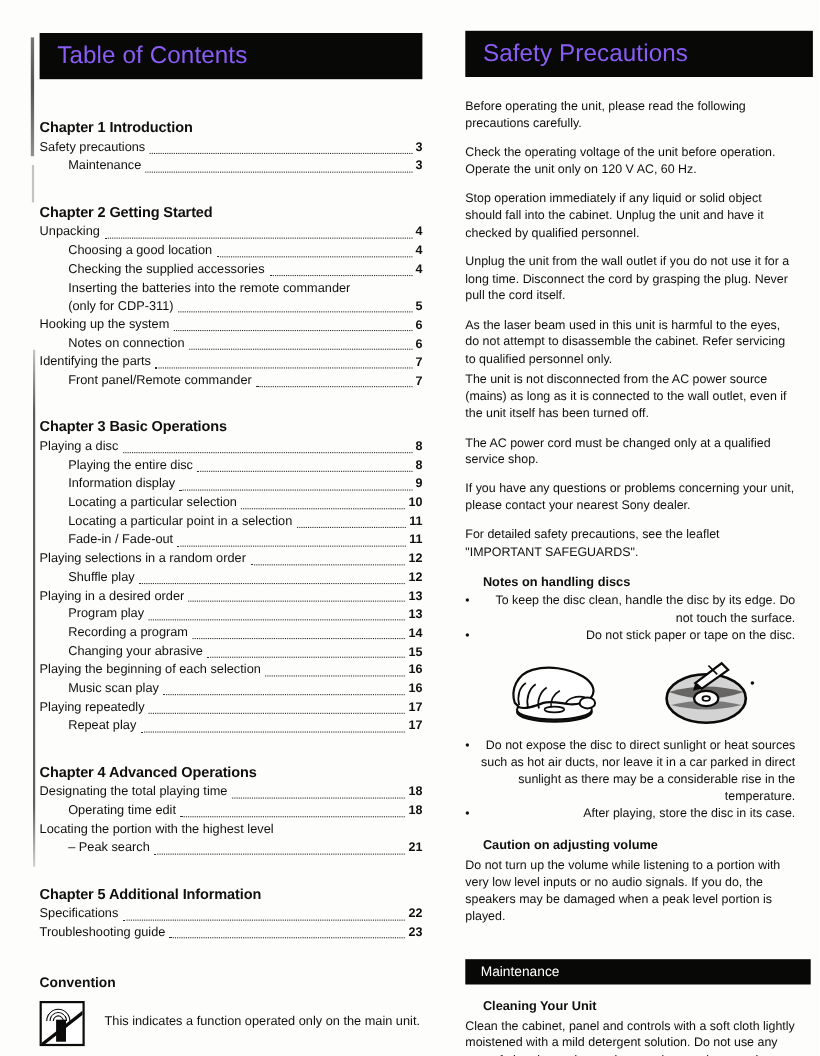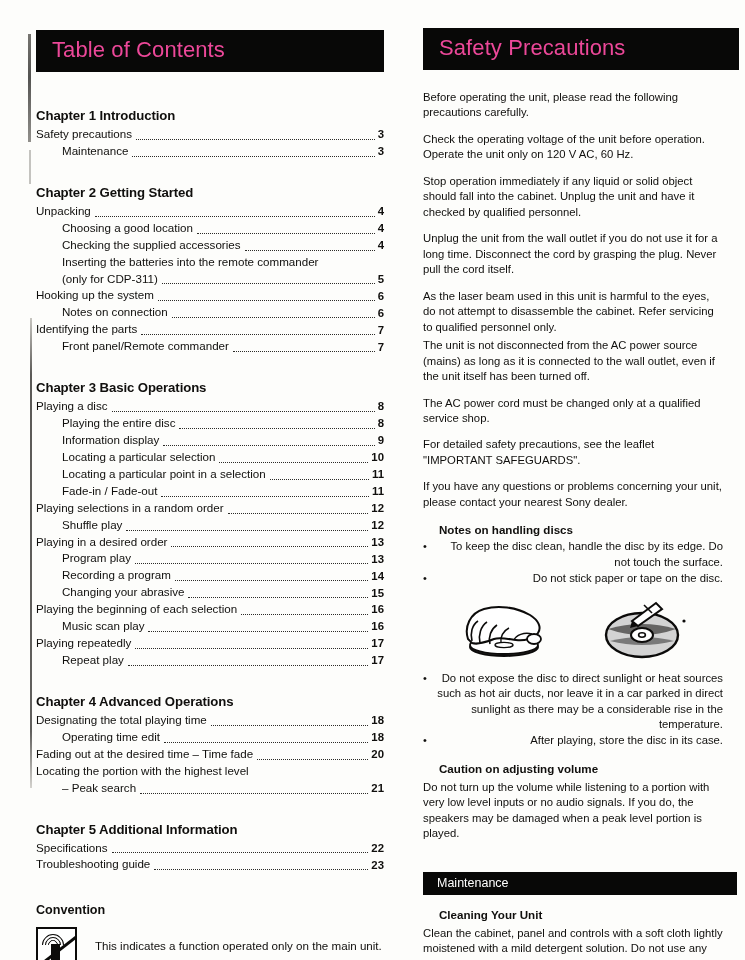--- a/index.html
+++ b/index.html
@@ -43,21 +43,21 @@
   .col {
     position: absolute;
     top: 0;
   }
   .col-left  { left: 36px;  width: 348px; }
   .col-right { left: 423px; width: 300px; }
 
   
   .banner {
     background: #080807;
-    color: #ec4899;
+    color: #8b5cf6;
     font-size: 22px;
     font-weight: 400;
     letter-spacing: .1px;
     padding: 9px 0 11px 16px;
     line-height: 1;
   }
   .banner-left  { margin-top: 30px; width: 332px; }
   .banner-right { margin-top: 28px; width: 300px; }
   .banner-sub {
     background: #080807;
@@ -340,25 +340,20 @@
         <div class="toc-entry l1">
           <span class="toc-label">Designating the total playing time</span>
           <span class="toc-dots"></span>
           <span class="toc-page">18</span>
         </div>
         <div class="toc-entry l2">
           <span class="toc-label">Operating time edit</span>
           <span class="toc-dots"></span>
           <span class="toc-page">18</span>
         </div>
-        <div class="toc-entry l1">
-          <span class="toc-label">Fading out at the desired time – Time fade</span>
-          <span class="toc-dots"></span>
-          <span class="toc-page">20</span>
-        </div>
         <div class="toc-entry l1 nodots">
           <span class="toc-label">Locating the portion with the highest level</span>
           <span class="toc-dots"></span>
         </div>
         <div class="toc-entry l2">
           <span class="toc-label">– Peak search</span>
           <span class="toc-dots"></span>
           <span class="toc-page">21</span>
         </div>
         <div class="chapter-title chapter-gap">Chapter 5 Additional Information</div>
@@ -399,22 +394,22 @@
 
       <div id="bold-paras">
           <div class="para"><b>Check the operating voltage of the unit before operation.</b> <span>Operate the unit only on 120 V AC, 60 Hz.</span></div>
           <div class="para"><b>Stop operation immediately if any liquid or solid object should fall into the cabinet.</b> <span>Unplug the unit and have it checked by qualified personnel.</span></div>
           <div class="para"><b>Unplug the unit from the wall outlet if you do not use it for a long time.</b> <span>Disconnect the cord by grasping the plug. Never pull the cord itself.</span></div>
         </div>
       <div id="plain-paras">
           <div class="para">As the laser beam used in this unit is harmful to the eyes, do not attempt to disassemble the cabinet. Refer servicing to qualified personnel only.</div>
           <div class="para tight">The unit is not disconnected from the AC power source (mains) as long as it is connected to the wall outlet, even if the unit itself has been turned off.</div>
           <div class="para">The AC power cord must be changed only at a qualified service shop.</div>
+          <div class="para">If you have any questions or problems concerning your unit, please contact your nearest Sony dealer.</div>
           <div class="para">For detailed safety precautions, see the leaflet "IMPORTANT SAFEGUARDS".</div>
-          <div class="para">If you have any questions or problems concerning your unit, please contact your nearest Sony dealer.</div>
         </div>
 
       <div class="sec-head">Notes on handling discs</div>
       <div id="handling-before">
           <div class="disc-bullet">
             <span class="dot">•</span>
             <span class="btxt">To keep the disc clean, handle the disc by its edge. Do not touch the surface.</span>
           </div>
           <div class="disc-bullet">
             <span class="dot">•</span>

